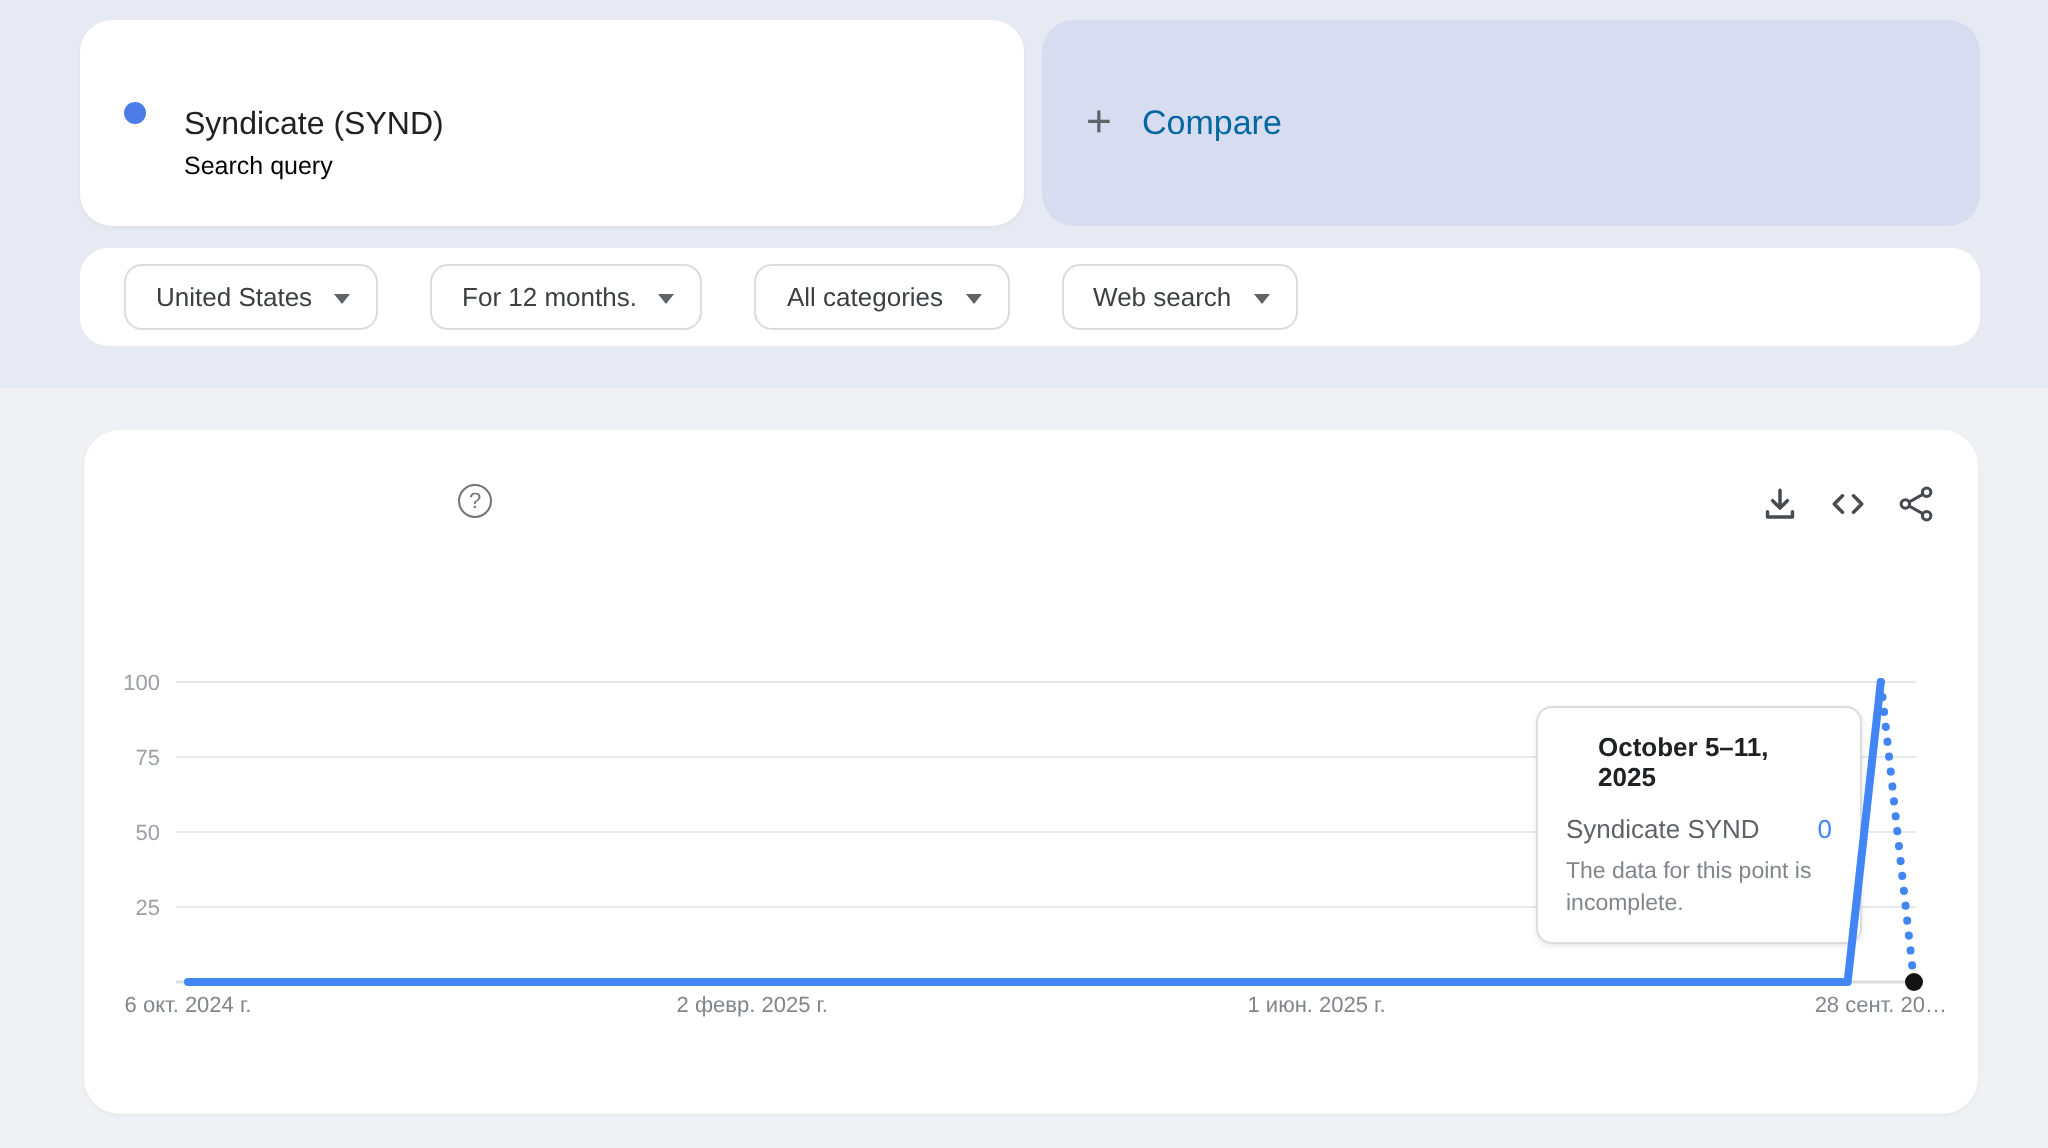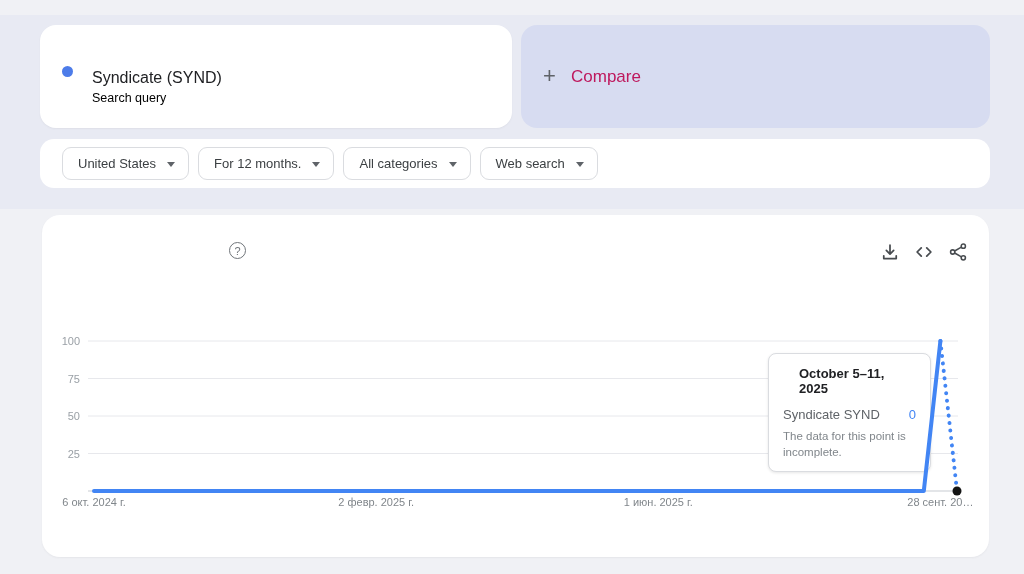--- a/index.html
+++ b/index.html
@@ -1,35 +1,35 @@
 <!DOCTYPE html>
 <html><head>
 <meta charset="utf-8">
 <style>
   html,body{margin:0;padding:0;}
   .page{position:relative;width:1024px;height:574px;background:#f0f1f5;overflow:hidden;
         font-family:"Liberation Sans","DejaVu Sans",sans-serif;-webkit-font-smoothing:antialiased;}
-  .top-section{position:absolute;left:0;top:0;width:1024px;height:194px;background:#e8eaf3;margin-top:15px;}
+  .top-section{position:absolute;left:0;top:0;width:1024px;height:194px;background:#e8eaf3;}
 
   
   .term-card{position:absolute;left:40px;top:10px;width:472px;height:103px;background:#fff;
              border-radius:16px;box-shadow:0 1px 2px rgba(60,64,67,.06);cursor:pointer;}
   .dot{position:absolute;left:22px;top:41px;width:11px;height:11px;border-radius:50%;background:#4d7ce9;}
   .term-title{position:absolute;left:52px;top:44px;font-size:16px;color:#202124;}
   .term-sub{position:absolute;left:52px;top:66px;font-size:12.5px;color:#000000;}
 
   
   .compare-card{position:absolute;left:521px;top:10px;width:469px;height:103px;background:#d7dcf1;
                 border-radius:16px;cursor:pointer;}
   .plus{position:absolute;left:22px;top:50%;transform:translateY(-53%);font-size:22px;font-weight:300;color:#5f6368;}
-  .compare-label{position:absolute;left:50px;top:50%;transform:translateY(-50%);font-size:17px;color:#be185d;}
+  .compare-label{position:absolute;left:50px;top:50%;transform:translateY(-50%);font-size:17px;color:#0369a1;}
 
   
   .filter-bar{position:absolute;left:40px;top:124px;width:950px;height:49px;background:#fff;border-radius:14px;
-              display:flex;align-items:center;gap:9px;padding-left:22px;box-sizing:border-box;}
+              display:flex;align-items:center;gap:26px;padding-left:22px;box-sizing:border-box;}
   .pill{height:31px;border:1px solid #dadce0;border-radius:9px;background:#fff;display:flex;align-items:center;
         gap:11px;padding:0 13px 0 15px;font-size:13px;color:#3c4043;cursor:pointer;white-space:nowrap;}
   .caret{width:0;height:0;border-left:4px solid transparent;border-right:4px solid transparent;
          border-top:5px solid #5f6368;margin-top:1px;}
 
   
   .chart-card{position:absolute;left:42px;top:215px;width:947px;height:342px;background:#fff;
               border-radius:18px;box-shadow:0 1px 2px rgba(60,64,67,.06);}
   .chart-title{position:absolute;left:22px;top:26px;font-size:17px;font-weight:500;color:#202124;letter-spacing:.1px;}
   .help{position:absolute;left:187px;top:27px;width:15px;height:15px;border:1.5px solid #70757a;border-radius:50%;

